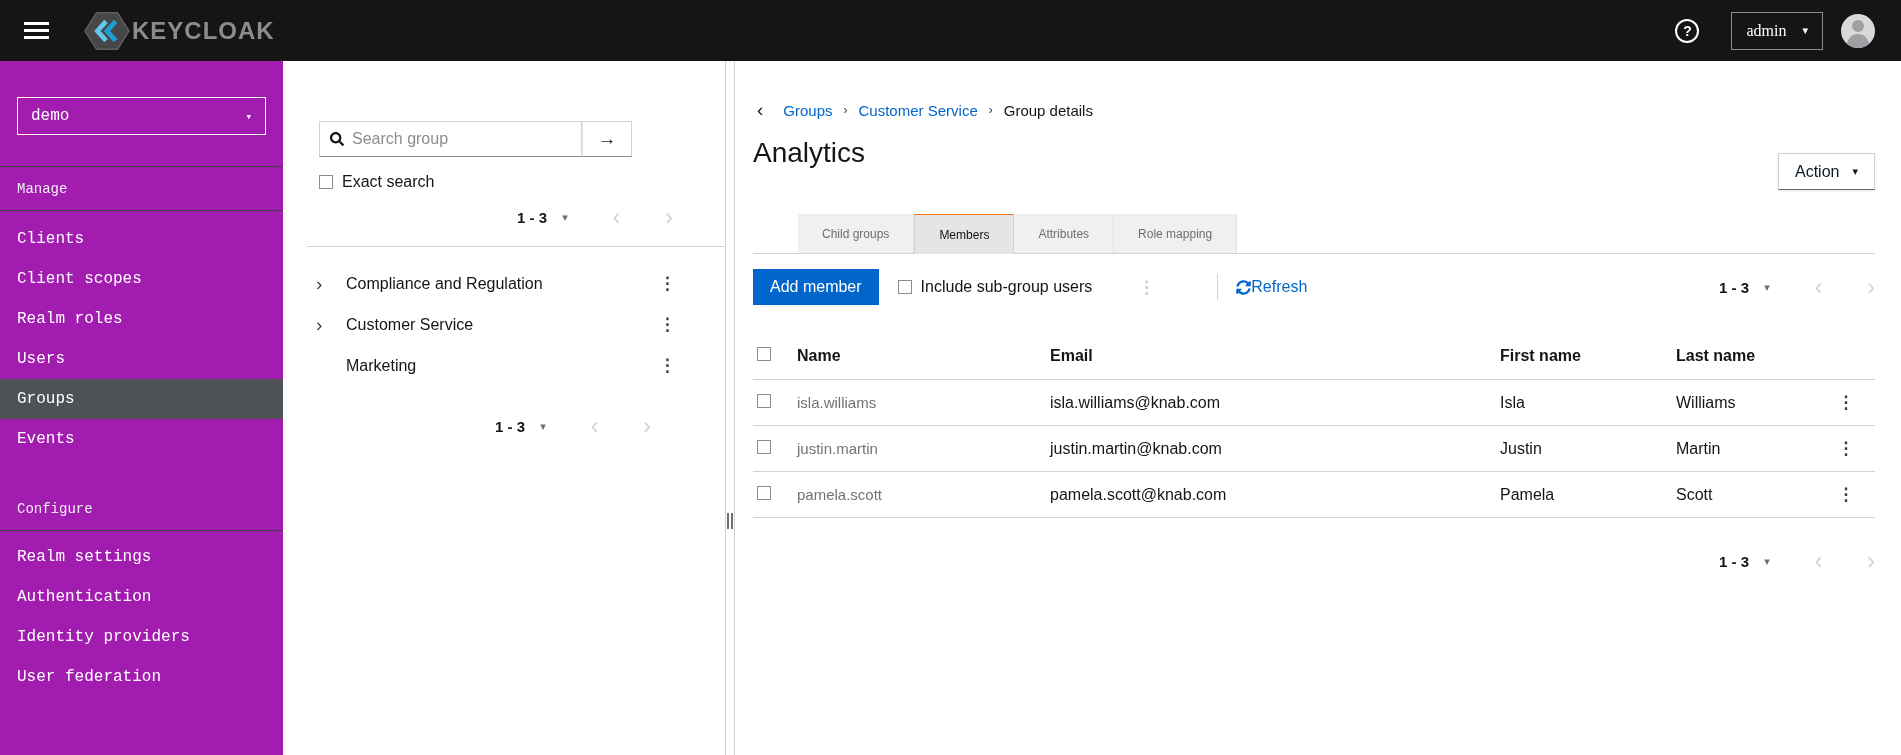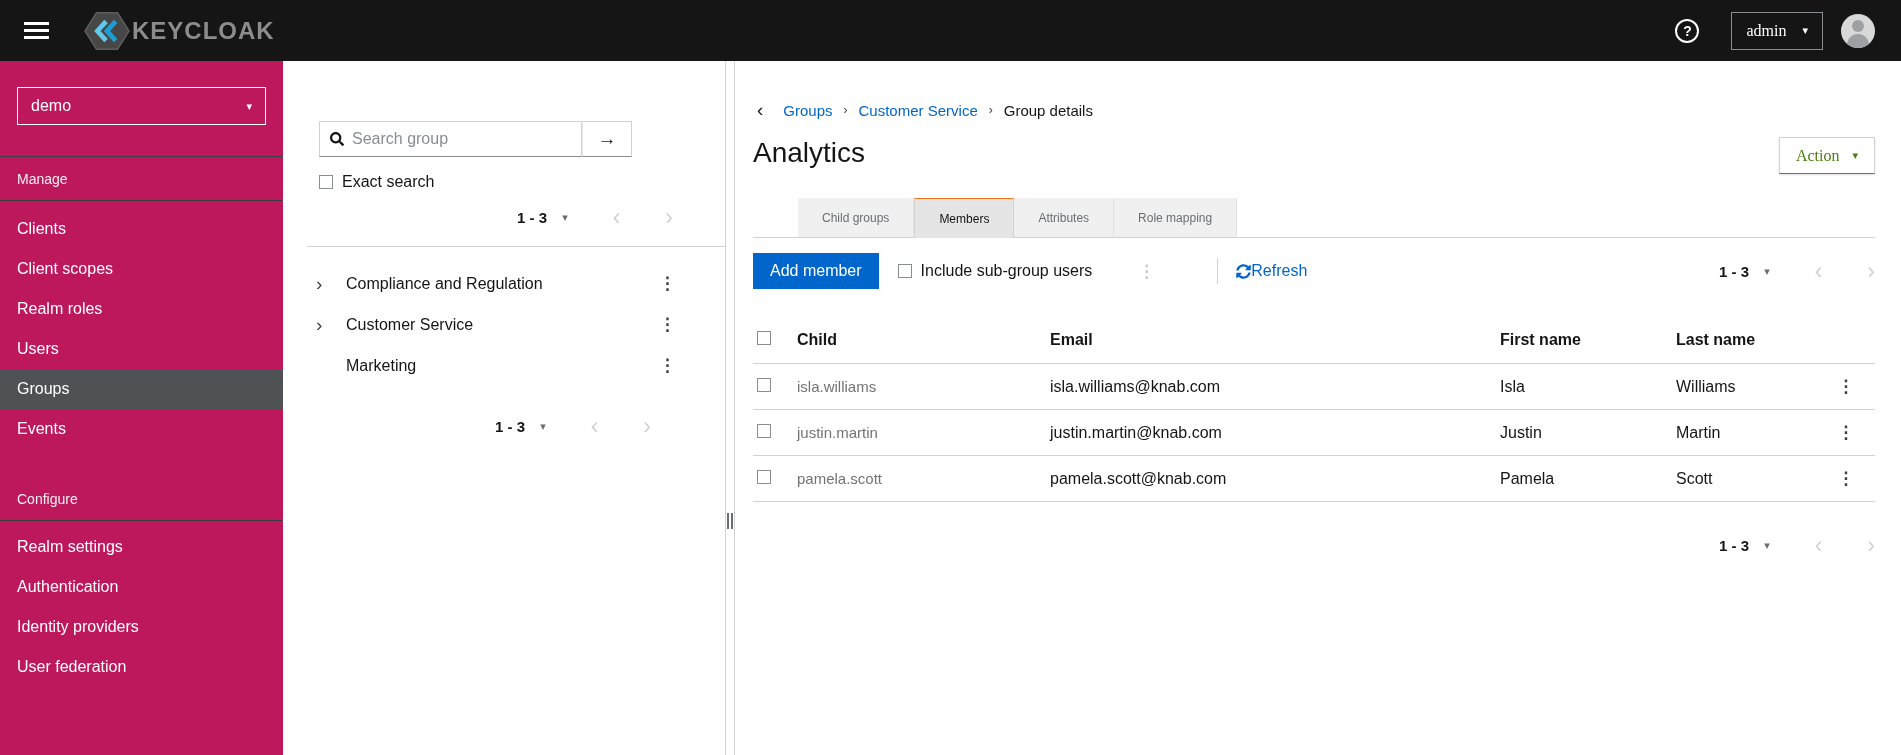--- a/index.html
+++ b/index.html
@@ -21,21 +21,21 @@
   .help-btn { width: 24px; height: 24px; border-radius: 50%; border: 2px solid #fff; color: #fff; background: none; font-size: 14px; font-weight: 700; display: flex; align-items: center; justify-content: center; cursor: pointer; font-family: inherit; }
   .user-dropdown { margin-left: 32px; border: 1px solid #8a8d90; background: none; color: #fff; font-size: 16px; padding: 9px 14px; display: flex; align-items: center; gap: 16px; cursor: pointer; font-family: Liberation Serif, serif; }
   .user-dropdown .caret { font-size: 11px; color: #fff; }
   .avatar { margin-left: 18px; width: 34px; height: 34px; border-radius: 50%; background: #d8d8d8; position: relative; overflow: hidden; cursor: pointer; }
   .avatar .head { position: absolute; top: 6px; left: 11px; width: 12px; height: 12px; border-radius: 50%; background: #9ea0a3; }
   .avatar .body { position: absolute; top: 20px; left: 6px; width: 22px; height: 16px; border-radius: 11px 11px 0 0; background: #9ea0a3; }
 
   .app-body { display: flex; flex: 1; min-height: 0; }
 
   
-  .sidebar { width: 283px; flex: 0 0 283px; background: #be185d; color: #fff; padding-top: 26px; }
+  .sidebar { width: 283px; flex: 0 0 283px; background: #a21caf; color: #fff; padding-top: 36px; font-family: Liberation Mono, monospace; }
   .realm-selector { margin: 0 17px; height: 38px; border: 1px solid #fff; display: flex; align-items: center; justify-content: space-between; padding: 0 13px; font-size: 16px; cursor: pointer; background: none; color: #fff; width: calc(100% - 34px); font-family: inherit; }
   .realm-selector .caret { font-size: 11px; }
   .side-divider { border-top: 1px solid #3c3f42; margin-top: 31px; }
   .side-divider.tight { margin-top: 0; }
   .nav-section-title { padding: 14px 0 13px 17px; font-size: 14px; color: #f0f0f0; }
   .nav-list { list-style: none; padding-top: 8px; }
   .nav-list.second { padding-top: 6px; }
   .nav-item { height: 40px; display: flex; align-items: center; padding-left: 17px; font-size: 16px; color: #fff; cursor: pointer; }
   .nav-item.active { background: #4f5255; }
   .configure-gap { margin-top: 28px; }
@@ -71,21 +71,21 @@
   
   .main { flex: 1; background: #fff; padding: 38px 26px 0 18px; overflow: hidden; }
   .breadcrumb-row { display: flex; align-items: center; }
   .back-btn { background: none; border: none; font-size: 19px; color: #151515; cursor: pointer; padding: 0 4px; margin-right: 16px; font-family: inherit; }
   .crumb-link { color: #0066cc; font-size: 15px; text-decoration: none; cursor: pointer; }
   .crumb-sep { font-size: 12px; color: #3c3f42; padding: 0 11px; }
   .crumb-current { font-size: 15px; color: #151515; }
 
   .title-row { margin-top: 16px; display: flex; justify-content: space-between; align-items: flex-start; }
   .page-title { font-size: 28px; font-weight: 400; color: #151515; }
-  .action-btn { background: #fff; border: 1px solid #d2d2d2; border-bottom-color: #6a6e73; box-shadow: 0 1px 2px rgba(0,0,0,0.12); font-size: 16px; color: #4d7c0f; padding: 0 16px; height: 37px; display: flex; align-items: center; gap: 13px; cursor: pointer; font-family: Liberation Serif, serif; }
+  .action-btn { background: #fff; border: 1px solid #d2d2d2; border-bottom-color: #6a6e73; box-shadow: 0 1px 2px rgba(0,0,0,0.12); font-size: 16px; color: #0f172a; padding: 0 16px; height: 37px; display: flex; align-items: center; gap: 13px; cursor: pointer; font-family: Liberation Sans, sans-serif; margin-top: 16px; }
   .action-btn .caret { font-size: 11px; }
 
   .tabs { margin-top: 24px; display: flex; align-items: flex-start; border-bottom: 1px solid #d2d2d2; padding-left: 45px; }
   .tab { height: 39px; padding: 0 24px; display: flex; align-items: center; font-size: 12px; background: #f0f0f0; border: none; border-right: 1px solid #e2e2e2; color: #6a6e73; cursor: pointer; font-family: inherit; }
   .tab.active { height: 40px; margin-bottom: -1px; background: #e5e5e5; color: #151515; border: 1px solid #d2d2d2; border-top: 1px solid #f97316; border-bottom: none; }
 
   .toolbar { margin-top: 15px; display: flex; align-items: center; height: 36px; }
   .add-member-btn { background: #0066cc; color: #fff; border: none; font-size: 16px; height: 36px; padding: 0 17px; cursor: pointer; font-family: inherit; }
   .include-label { margin-left: 19px; display: flex; align-items: center; gap: 9px; font-size: 16px; cursor: pointer; }
   .toolbar-kebab { margin-left: 40px; background: none; border: none; font-size: 17px; font-weight: 700; color: #c9cbcd; cursor: pointer; padding: 0 6px; font-family: inherit; }
@@ -263,21 +263,21 @@
             <col style="width:44px">
             <col style="width:253px">
             <col style="width:450px">
             <col style="width:176px">
             <col>
             <col style="width:50px">
           </colgroup>
         <thead>
           <tr>
             <th class="cb-cell"><span class="checkbox"></span></th>
-            <th>Child</th>
+            <th>Name</th>
             <th>Email</th>
             <th>First name</th>
             <th>Last name</th>
             <th></th>
           </tr>
         </thead>
         <tbody>
           <tr>
             <td class="cb-cell"><span class="checkbox"></span></td>
             <td><a class="member-link">isla.williams</a></td>

